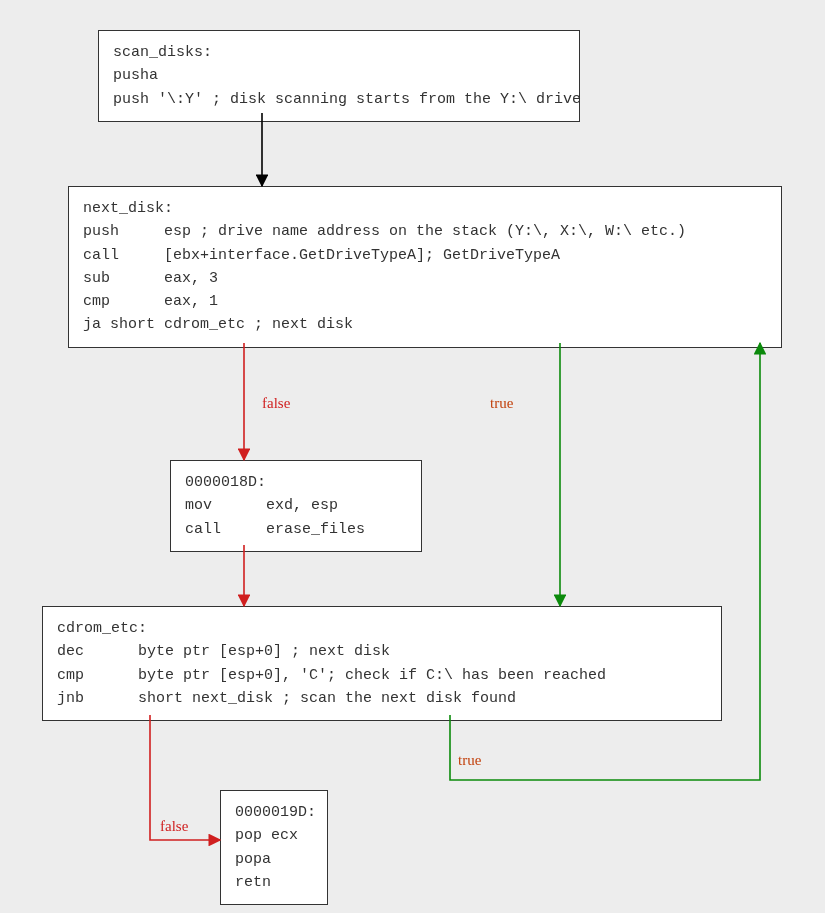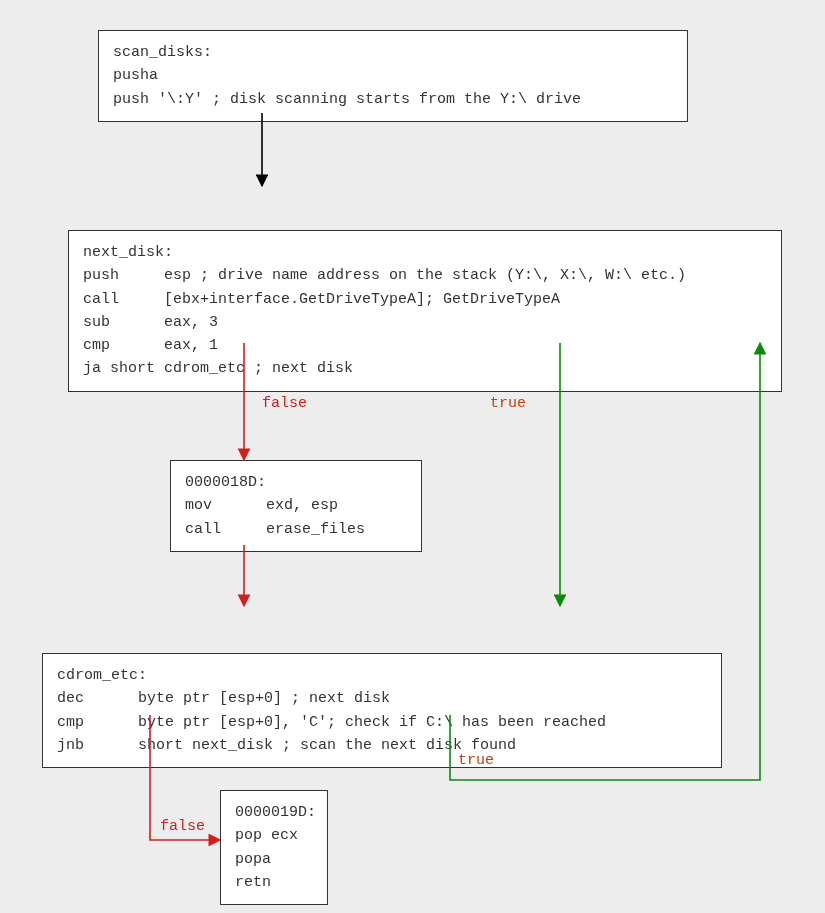--- a/index.html
+++ b/index.html
@@ -21,47 +21,47 @@
     background: #FFFFFF;
     border: 1px solid #333333;
     padding: 10px 14px;
     box-sizing: border-box;
     white-space: pre;
     line-height: 1.55;
   }
   svg { position: absolute; left: 0; top: 0; }
   .edge-label {
     position: absolute;
-    font-family: Liberation Mono, monospace;
+    font-family: Liberation Serif, serif;
     font-size: 15px;
   }
   .lbl-false { color: #D01F1F; }
   .lbl-true  { color: #c2410c; }
 </style>
 </head>
 <body>
 
 <div class="canvas">
 
-  <div class="box" style="left:98px; top:30px; width:590px;">scan_disks:
+  <div class="box" style="left:98px; top:30px; width:482px;">scan_disks:
 pusha
 push '\:Y' ; disk scanning starts from the Y:\ drive</div>
 
-  <div class="box" style="left:68px; top:186px; width:714px;margin-top:44px;">next_disk:
+  <div class="box" style="left:68px; top:186px; width:714px;">next_disk:
 push     esp ; drive name address on the stack (Y:\, X:\, W:\ etc.)
 call     [ebx+interface.GetDriveTypeA]; GetDriveTypeA
 sub      eax, 3
 cmp      eax, 1
 ja short cdrom_etc ; next disk</div>
 
   <div class="box" style="left:170px; top:460px; width:252px;">0000018D:
 mov      exd, esp
 call     erase_files</div>
 
-  <div class="box" style="left:42px; top:606px; width:680px;margin-top:47px;">cdrom_etc:
+  <div class="box" style="left:42px; top:606px; width:680px;">cdrom_etc:
 dec      byte ptr [esp+0] ; next disk
 cmp      byte ptr [esp+0], 'C'; check if C:\ has been reached
 jnb      short next_disk ; scan the next disk found</div>
 
   <div class="box" style="left:220px; top:790px; width:108px;">0000019D:
 pop ecx
 popa
 retn</div>
 
   <svg width="825" height="913">

